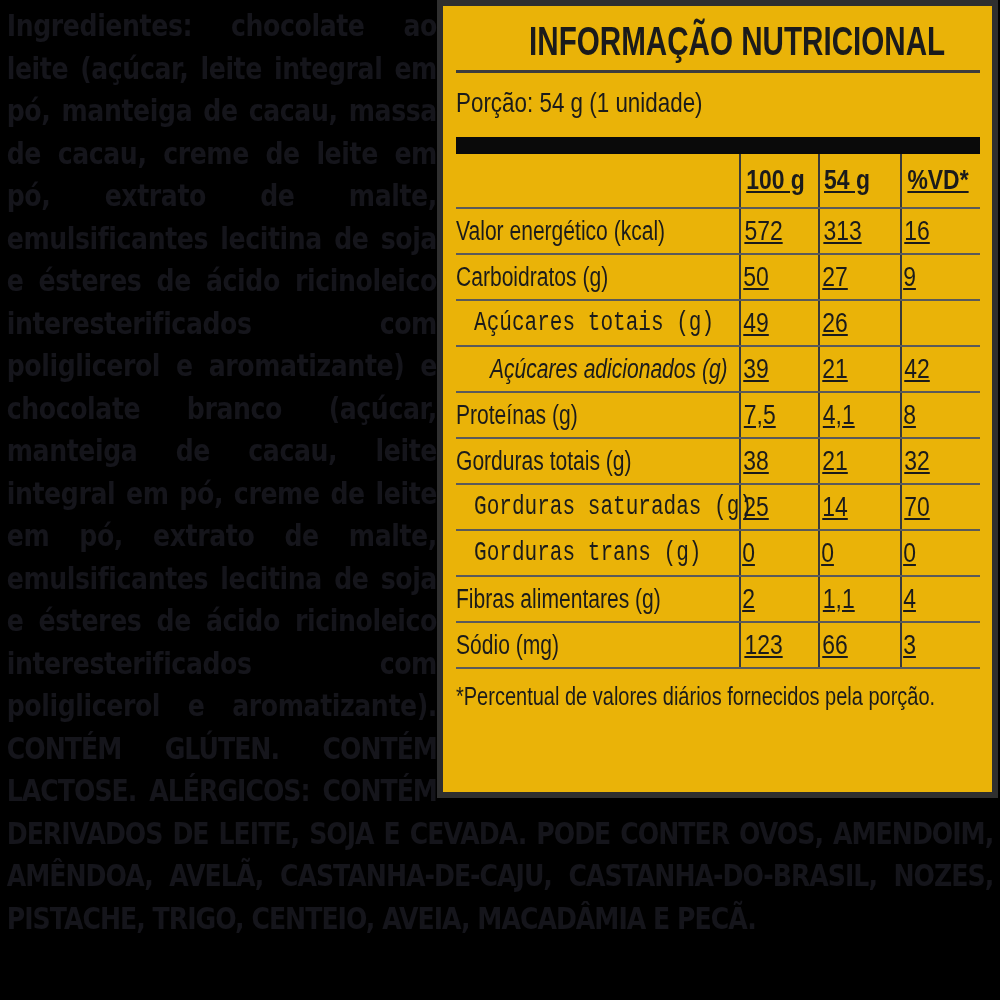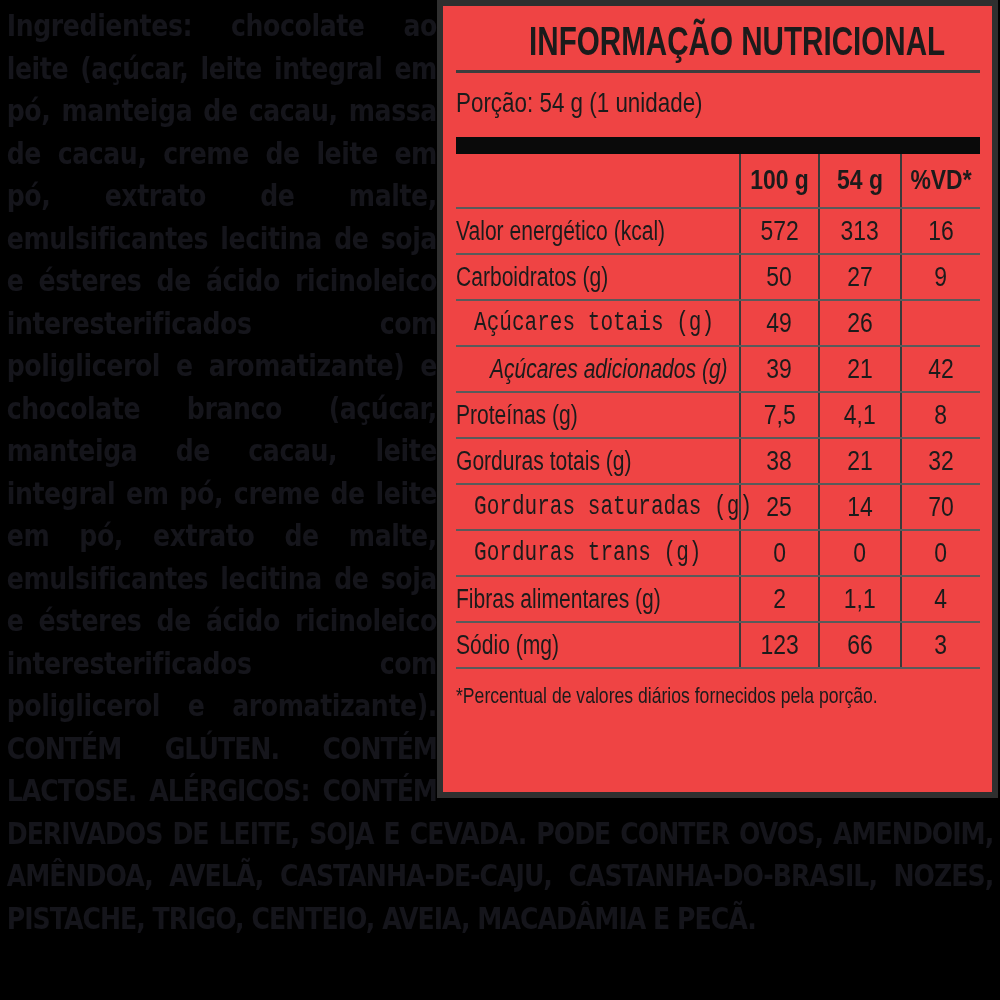--- a/index.html
+++ b/index.html
@@ -31,21 +31,21 @@
     padding:5px 8px 0 8px;
     margin:0;
   }
   .allergens { letter-spacing:-1.2px; }
 
   
   .panel {
     position:absolute; left:437px; top:0;
     width:561px; height:798px;
     box-sizing:border-box;
-    background:#ef4444;
+    background:#eab308;
     border:6px solid #2f2f2f;
     padding:0 12px 0 13px;
     color:#1b1b1b;
     z-index:2;
   }
   .panel-title {
     margin-top:12px;
     height:46px; line-height:46px;
     text-align:center;
     font-weight:bold;
@@ -62,29 +62,30 @@
     display:grid;
     grid-template-columns:283px 79px 82px 80px;
     height:46px;
     box-sizing:border-box;
     border-bottom:2px solid #5a5a5a;
   }
   .thead-row { height:55px; font-weight:bold; }
   .cell-label { display:flex; align-items:center; font-size:27px; overflow:visible; }
   .cell-label .cond-lbl { display:inline-block; transform:scaleX(0.78); transform-origin:0 50%; white-space:nowrap; }
   .cell-num {
-    display:flex; align-items:center; justify-content:center;
+    display:flex; align-items:center; 
     border-left:2px solid #3a3a3a;
     font-size:27px;
+    text-decoration:underline;
   }
   .cell-num .cond-c { display:inline-block; transform:scaleX(0.85); transform-origin:50% 50%; white-space:nowrap; }
   .ind1 .cell-label { padding-left:18px;font-family:Liberation Mono, monospace; }
   .ind2 .cell-label { padding-left:34px;font-style:italic; }
 
-  .footnote { margin-top:10px; font-size:22px; line-height:34px; }
+  .footnote { margin-top:10px; font-size:25px; line-height:34px; }
 </style>
 </head>
 <body>
 
 <div class="ingredients-layer">
   <div class="float-spacer"></div>
   <p class="ingredients-text"><span>Ingredientes:</span><span> chocolate ao leite (açúcar, leite integral em pó, manteiga de cacau, massa de cacau, creme de leite em pó, extrato de malte, emulsificantes lecitina de soja e ésteres de ácido ricinoleico interesterificados com poliglicerol e aromatizante) e chocolate branco (açúcar, manteiga de cacau, leite integral em pó, creme de leite em pó, extrato de malte, emulsificantes lecitina de soja e ésteres de ácido ricinoleico interesterificados com poliglicerol e aromatizante). </span><span class="allergens">CONTÉM GLÚTEN. CONTÉM LACTOSE. ALÉRGICOS: CONTÉM DERIVADOS DE LEITE, SOJA E CEVADA. PODE CONTER OVOS, AMENDOIM, AMÊNDOA, AVELÃ, CASTANHA-DE-CAJU, CASTANHA-DO-BRASIL, NOZES, PISTACHE, TRIGO, CENTEIO, AVEIA, MACADÂMIA E PECÃ.</span></p>
 </div>
 
 <div class="panel">

